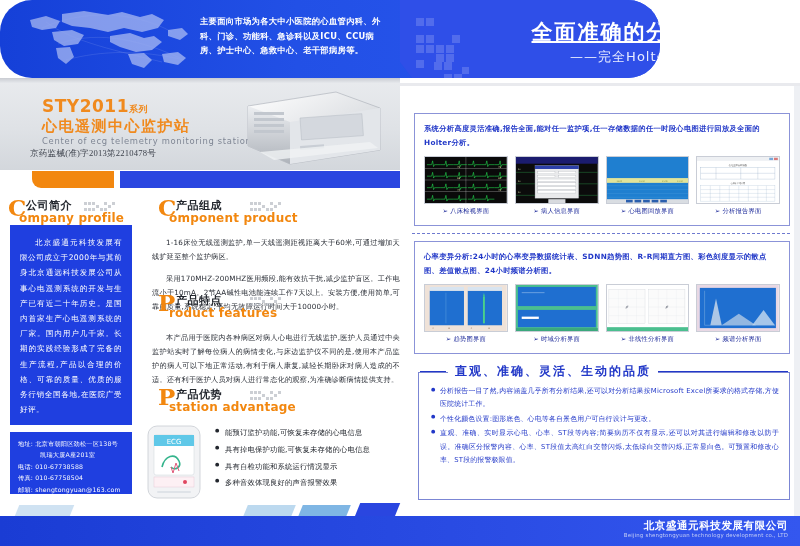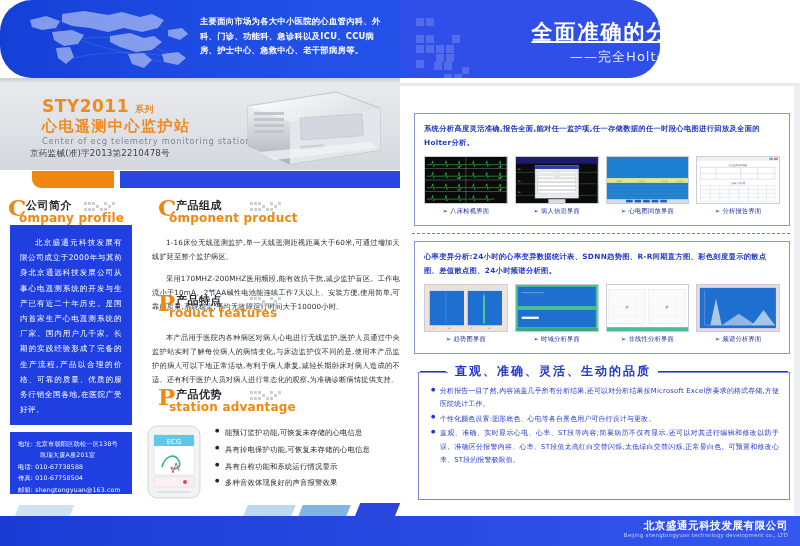--- a/index.html
+++ b/index.html
@@ -52,27 +52,27 @@
 
   
   .hero {
     position:absolute; left:0; top:78px; width:400px; height:92px;
     background:linear-gradient(180deg,#e9ebee 0%, #dfe2e6 55%, #d3d7dc 100%);
   }
   .hero-strip-top { position:absolute; left:0; top:78px; width:400px; height:5px;
      background:linear-gradient(180deg,#c9ccd2,#e6e8ec); }
   .hero-title1 { position:absolute; left:42px; top:96px; font-size:17px;
      font-weight:bold; color:#f08a1e; letter-spacing:.5px; }
-  .hero-title1 .ser { font-size:9px; color:#f08a1e; font-weight:bold;margin-left:6px; }
+  .hero-title1 .ser { font-size:9px; color:#f08a1e; font-weight:bold; }
   .hero-title2 { position:absolute; left:42px; top:117px; font-size:15px;
      font-weight:bold; color:#f08a1e; letter-spacing:1.5px; }
   .hero-title3 { position:absolute; left:42px; top:136px; font-size:8.4px;
      color:#7f8694; letter-spacing:.7px; }
   .hero-title4 { position:absolute; left:30px; top:148px; font-size:8.6px;
-     color:#3d424c; letter-spacing:.2px; }
+     color:#3d424c; letter-spacing:.2px;font-family:Liberation Serif, serif; }
   .device-img { position:absolute; left:240px; top:88px; width:145px; height:80px; }
 
   
   .tab-orange { position:absolute; left:32px; top:171px; width:82px; height:17px;
      background:#f2870f; border-bottom-left-radius:9px; }
   .tab-blue { position:absolute; left:120px; top:171px; width:280px; height:17px;
      background:#2a46e0; }
   .blue-bar-right { position:absolute; left:400px; top:83px; width:400px; height:3px;
      background:#e9eaee; }
   .sec-head { position:relative; height:26px; }

